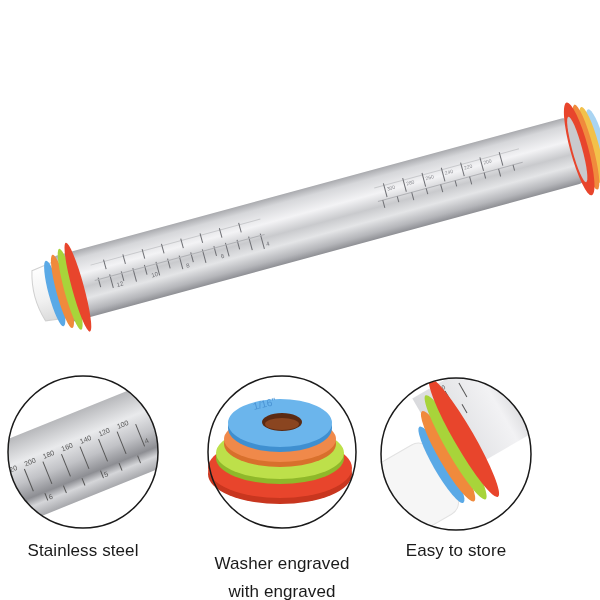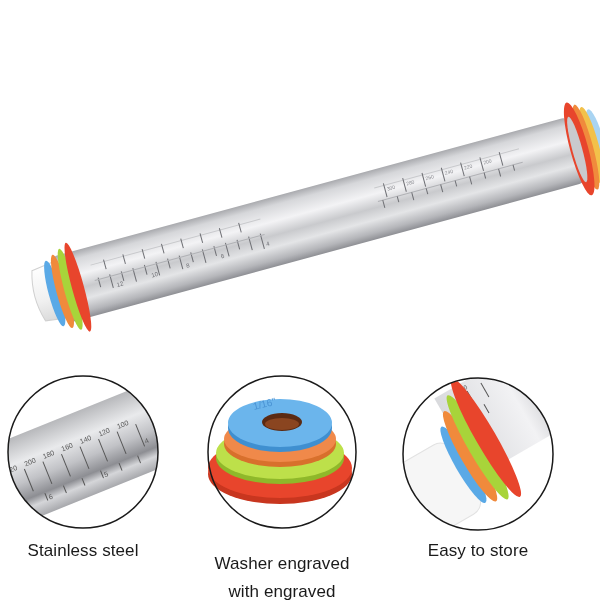--- a/index.html
+++ b/index.html
@@ -241,21 +241,21 @@
         </g>
         <ellipse cx="100" cy="78" rx="74" ry="76" fill="none" stroke="#1a1a1a" stroke-width="1.5"></ellipse>
       </svg>
     </div>
     <div class="caption" style="top:176px;">
       <span>Washer engraved</span>
       <span>with engraved</span>
     </div>
   </div>
 
-  <div class="feature" style="left:378px;">
+  <div class="feature" style="left:356px;">
     <div class="circle-wrap">
       <svg width="200" height="160" viewBox="0 0 200 160">
         <defs>
           <clipPath id="c3">
               <ellipse cx="100" cy="80" rx="75" ry="76"></ellipse>
             </clipPath>
           <linearGradient id="steelGrad3" x1="0" y1="0" x2="1" y2="0">
             <stop offset="0" stop-color="#d9dadd"></stop>
             <stop offset="0.5" stop-color="#f2f2f4"></stop>
             <stop offset="1" stop-color="#9e9fa4"></stop>

